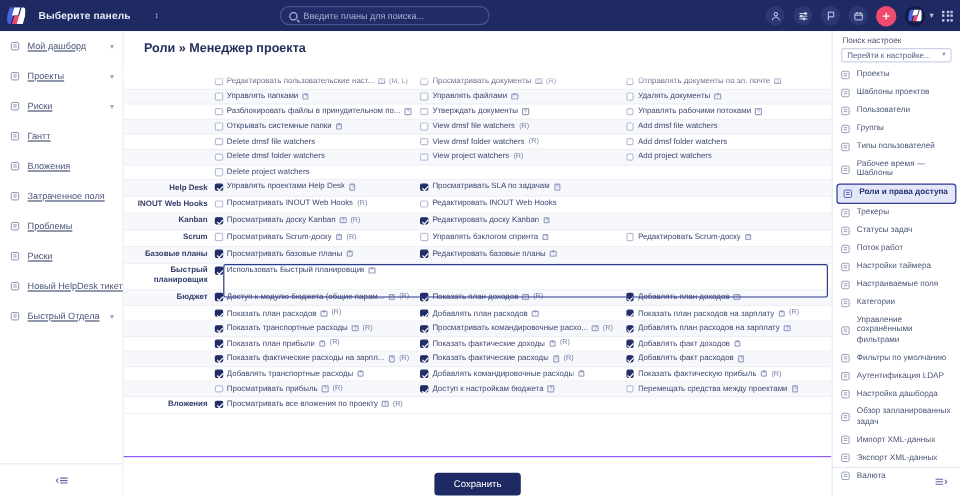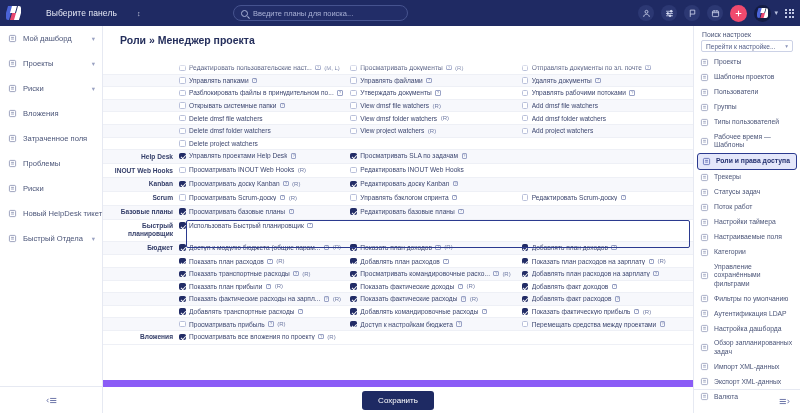--- a/index.html
+++ b/index.html
@@ -24,22 +24,22 @@
     width: 15px; height: 14px; position: relative; overflow: hidden; border-radius: 2px;
     background: #1f2a63;
   }
   .logo-mark i { position: absolute; display: block; }
   .logo-s1 { left: 0; top: 0; width: 5px; height: 14px; background: #4a63d8; transform: skewX(-16deg); }
   .logo-s2 { left: 5px; top: 0; width: 5px; height: 7px; background: #ffffff; transform: skewX(-16deg); }
   .logo-s3 { left: 5px; top: 7px; width: 5px; height: 7px; background: #e8476f; transform: skewX(-16deg); }
   .logo-s4 { left: 10px; top: 0; width: 5px; height: 14px; background: #ffffff; transform: skewX(-16deg); }
 
   .panel-select {
-    display: flex; align-items: center; gap: 20px; margin-left: 20px;
-    color: #e7eaf6; font-size: 8.5px; letter-spacing: .1px;
+    display: flex; align-items: center; gap: 20px; margin-left: 6px;
+    color: #e7eaf6; font-size: 8.5px; letter-spacing: .1px; font-weight: bold;
   }
   .panel-select .chev { font-size: 7px; opacity: .8; }
 
   .search-wrap {
     position: absolute; left: 233px; top: 5px; width: 175px; height: 16px;
     border: 1px solid #46538f; border-radius: 8px;
     display: flex; align-items: center; padding: 0 7px; gap: 5px;
     background: #222d68;
   }
   .search-wrap .s-icon { width: 7px; height: 7px; border: 1px solid #aab3d8; border-radius: 50%; position: relative; }
@@ -71,21 +71,21 @@
   
   .leftbar {
     position: absolute; left: 0; top: 26px; width: 103px; height: 387px;
     background: #fff; border-right: 1px solid #e6e9f2;
   }
   .nav-item {
     display: flex; align-items: center; height: 25px; padding: 0 7px; gap: 6px;
     font-size: 7.6px; color: #4b5578; white-space: nowrap;
   }
   .nav-item .ic { width: 10px; height: 10px; flex: 0 0 10px; color:#6e78a0; display:flex; align-items:center; justify-content:center;}
-  .nav-item .lbl { flex: 1; }
+  .nav-item .lbl { flex: 1; text-decoration: underline; }
   .nav-item .arr { font-size: 6.5px; color: #9aa2c2; }
   .leftbar-foot {
     position: absolute; bottom: 0; left: 0; width: 103px; height: 27px;
     border-top: 1px solid #e6e9f2; display: flex; align-items: center; justify-content: center;
   }
 
   
   .rightbar {
     position: absolute; right: 0; top: 26px; width: 107px; height: 387px;
     background: #fff; border-left: 1px solid #e6e9f2;
@@ -149,22 +149,22 @@
   }
   .tagr { font-size: 6px; color: #707ba4; flex: 0 0 auto; }
 
   .hl-box {
     position: absolute; left: 83px; top: 194px; width: 504px; height: 28px;
     border: 1.6px solid #2b3a8f; border-radius: 2px; pointer-events: none;
   }
 
   .save-bar {
     position: absolute; left: 0; bottom: 0; width: 590px; height: 33px;
-    background: #fff; display: flex; align-items: center; justify-content: center;
-    border-top: 7px solid #8b5cf6;
+    background: #fff; display: flex; align-items: flex-end; justify-content: center;
+    border-top: 1px solid #8b5cf6;
   }
   .save-btn {
     background: #1e2a63; color: #fff; font-size: 8px; padding: 5px 16px;
     border-radius: 3px; border: none; font-weight: normal;
   }
   .topfade {
     position: absolute; left: 0; top: 30px; width: 590px; height: 14px;
     background: linear-gradient(to bottom, rgba(255,255,255,1) 30%, rgba(255,255,255,0));
     z-index: 5; pointer-events: none;
   }
@@ -279,20 +279,29 @@
         <span class="lbl">Риски</span>
         <span class="arr">▾</span>
       </div>
       <div class="nav-item">
         <span class="ic">
           <svg width="9" height="9" viewBox="0 0 16 16" fill="none" stroke="currentColor" stroke-width="1.2">
             <rect x="2.5" y="2.5" width="11" height="11" rx="2"></rect>
             <path d="M5.5 6h5M5.5 9h5"></path>
           </svg>
         </span>
+        <span class="lbl">Гантт</span>
+      </div>
+      <div class="nav-item">
+        <span class="ic">
+          <svg width="9" height="9" viewBox="0 0 16 16" fill="none" stroke="currentColor" stroke-width="1.2">
+            <rect x="2.5" y="2.5" width="11" height="11" rx="2"></rect>
+            <path d="M5.5 6h5M5.5 9h5"></path>
+          </svg>
+        </span>
         <span class="lbl">Вложения</span>
       </div>
       <div class="nav-item">
         <span class="ic">
           <svg width="9" height="9" viewBox="0 0 16 16" fill="none" stroke="currentColor" stroke-width="1.2">
             <rect x="2.5" y="2.5" width="11" height="11" rx="2"></rect>
             <path d="M5.5 6h5M5.5 9h5"></path>
           </svg>
         </span>
         <span class="lbl">Затраченное поля</span>

